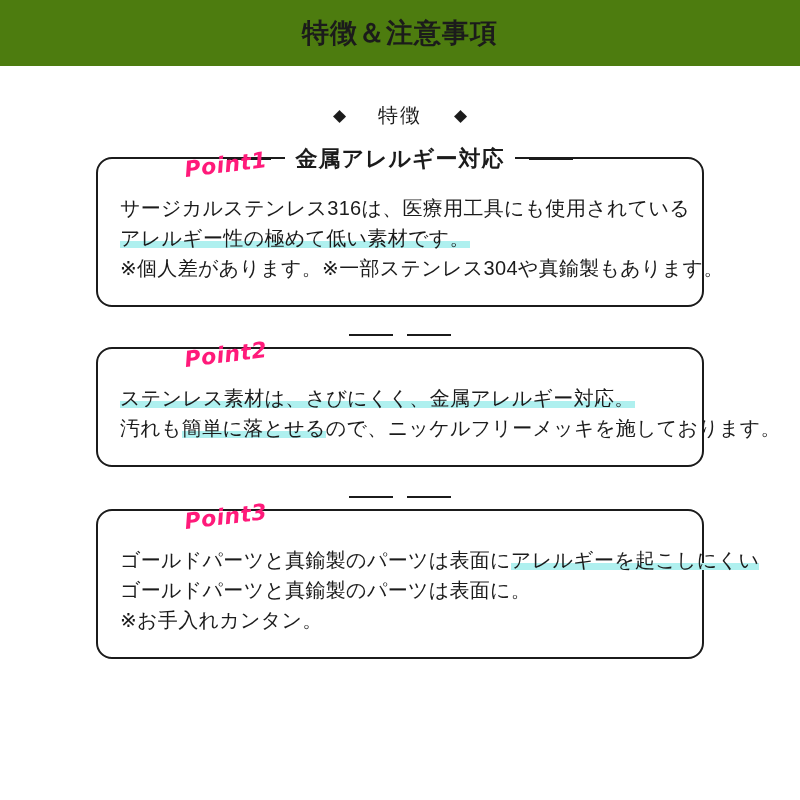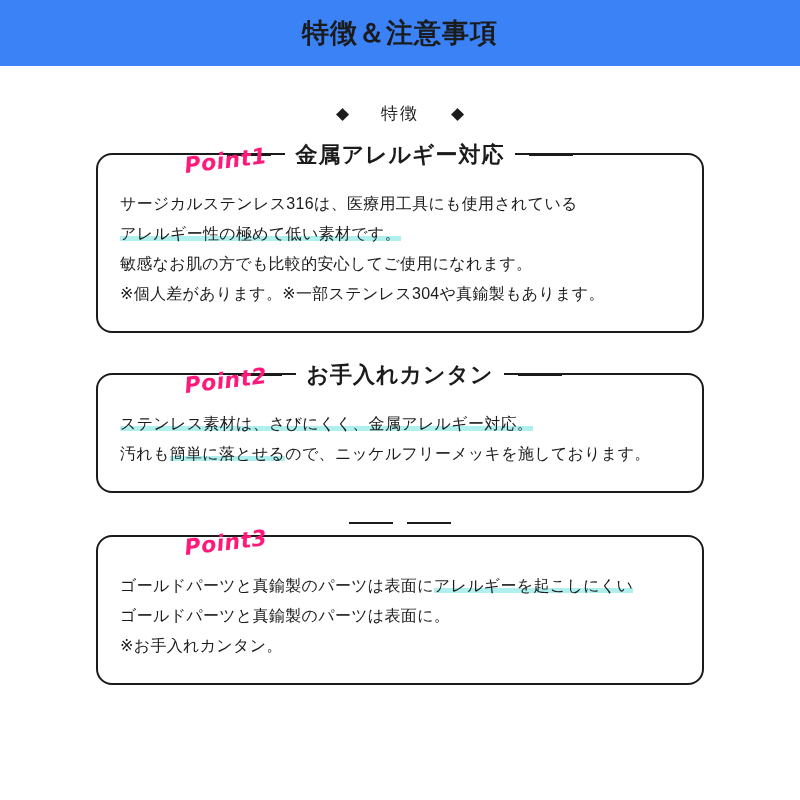--- a/index.html
+++ b/index.html
@@ -13,21 +13,21 @@
     font-family: "Liberation Sans", "DejaVu Sans", sans-serif;
     color: #1b1b1b;
     overflow: hidden;
     position: relative;
   }
 
   
   .header-band {
     width: 800px;
     height: 66px;
-    background: #3b82f6;
+    background: #4d7c0f;
     display: flex;
     align-items: center;
     justify-content: center;
     box-sizing: border-box;
   }
   .header-title {
     font-size: 27px;
     font-weight: bold;
     letter-spacing: 1px;
     color: #1b1b1b;
@@ -40,21 +40,21 @@
     align-items: center;
     justify-content: center;
     gap: 32px;
   }
   .diamond {
     font-size: 17px;
     color: #1b1b1b;
     line-height: 1;
   }
   .section-heading-text {
-    font-size: 17px;
+    font-size: 20px;
     letter-spacing: 2px;
     color: #1b1b1b;
   }
 
   
   .points {
     margin-top: 16px;
   }
   .point-block {
     position: relative;
@@ -105,21 +105,21 @@
   }
   .card-title {
     background: #ffffff;
     padding: 0 10px;
     font-size: 22px;
     font-weight: bold;
     letter-spacing: 1px;
     white-space: nowrap;
   }
   .card-lines {
-    font-size: 16px;
+    font-size: 20px;
     line-height: 30px;
     letter-spacing: 0.3px;
   }
   .card-line {
     white-space: nowrap;
   }
   .hl {
     background: linear-gradient(transparent 62%, #aff0ef 62%, #aff0ef 96%, transparent 96%);
     margin-top: 27px;
   }
@@ -155,35 +155,31 @@
         <span class="title-rule"></span>
       </div>
       <div class="card-lines">
         <div class="card-line">
           <span class="">サージカルステンレス316は、医療用工具にも使用されている</span>
         </div>
         <div class="card-line">
           <span class="hl">アレルギー性の極めて低い素材です。</span>
         </div>
         <div class="card-line">
-          <span>敏感なお肌の方でも比較的安心してご使用になれます。</span>
-        </div>
-        <div class="card-line">
           <span>※個人差があります。※一部ステンレス304や真鍮製もあります。</span>
         </div>
       </div>
     </div>
   </div>
 
   <div class="point-block p2">
     <div class="point-badge">Point2</div>
     <div class="point-card">
       <div class="card-title-wrap">
         <span class="title-rule"></span>
-        <span class="card-title">お手入れカンタン</span>
         <span class="title-rule"></span>
       </div>
       <div class="card-lines">
         <div class="card-line">
           <span class="hl">ステンレス素材は、さびにくく、金属アレルギー対応。</span>
         </div>
         <div class="card-line">
           <span>汚れも</span><span class="hl">簡単に</span><span class="hl">落とせる</span><span>ので、ニッケルフリーメッキを施しております。</span>
         </div>
       </div>

